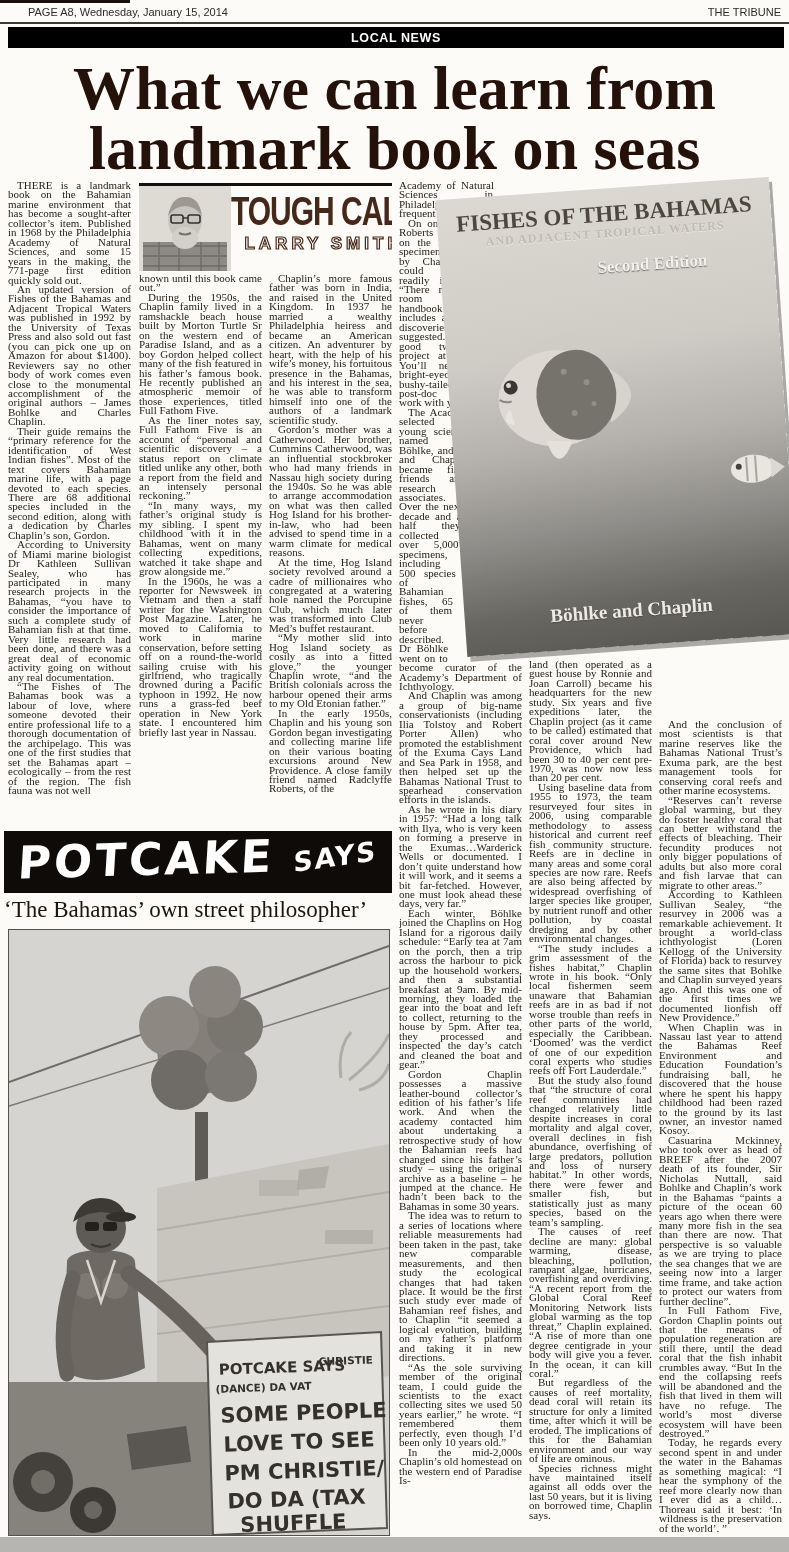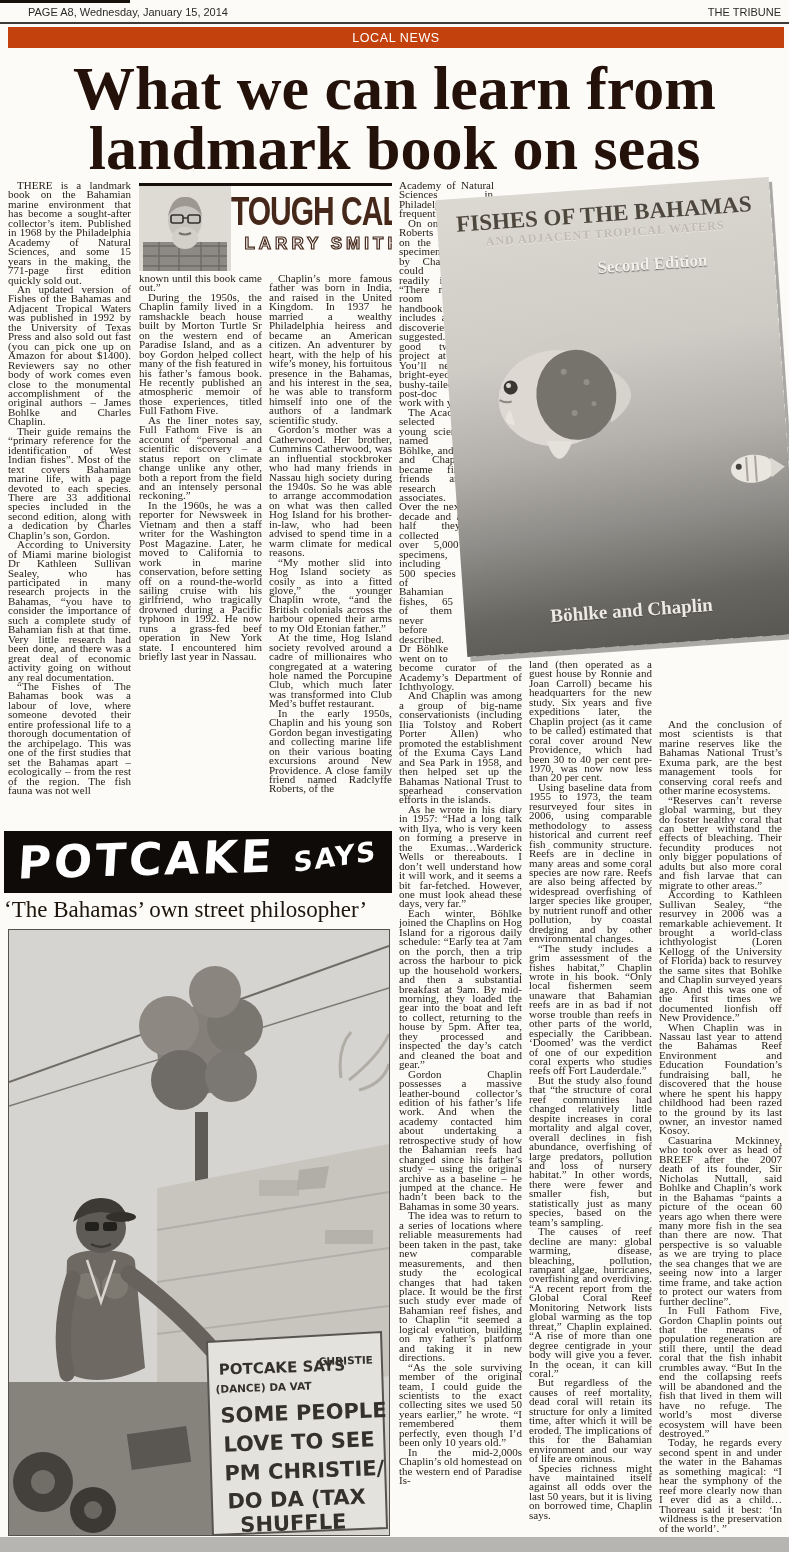--- a/index.html
+++ b/index.html
@@ -3,22 +3,22 @@
 <meta charset="utf-8">
 <style>
   html,body{margin:0;padding:0;background:#e8e6e2;}
   .sheet{position:relative;width:789px;height:1552px;background:#fcfbf8;overflow:hidden;
          font-family:"Liberation Serif","DejaVu Serif",serif;color:#2a2018;}
   
   .smudge{position:absolute;left:0;top:0;width:130px;height:3px;background:#17100b;}
   .meta-row{position:absolute;left:8px;right:8px;top:6px;display:flex;justify-content:space-between;
             font-family:"Liberation Sans",sans-serif;font-size:11px;color:#2c2b29;padding-left:20px;}
   .rule{position:absolute;left:0;right:0;top:22px;height:2px;background:#3e3b37;}
-  .section-bar{position:absolute;left:8px;right:5px;top:27px;height:21px;background:#c2410c;color:#ffffff;
-               font-family:"Liberation Sans",sans-serif;font-weight:normal;font-size:12.5px;letter-spacing:.6px;
+  .section-bar{position:absolute;left:8px;right:5px;top:27px;height:21px;background:#000000;color:#ffffff;
+               font-family:"Liberation Sans",sans-serif;font-weight:bold;font-size:12.5px;letter-spacing:.6px;
                display:flex;align-items:center;justify-content:center;}
   .headline{position:absolute;left:0;right:0;top:50px;margin:8px;text-align:center;
             font-family:"Liberation Serif",serif;font-weight:700;font-size:62px;line-height:60px;color:#24110a;}
   
   .col{position:absolute;width:123px;overflow:hidden;text-align:justify;
        font-size:11px;line-height:9.45px;color:#2a2118;}
   .col p{margin:0;text-indent:9px;}
   .col.cont .plist p:first-child{text-indent:0;}
   .c1{left:8px;top:181px;height:648px;}
   .c2{left:139px;top:274px;height:556px;}
@@ -81,21 +81,21 @@
 
   <h1 class="headline">
     <span>What we can learn from</span><br>
     <span>landmark book on seas</span>
   </h1>
 
   <div class="col c1">
     <div class="plist">
         <p>THERE is a landmark book on the Bahamian marine environment that has become a sought-after collector’s item. Published in 1968 by the Philadelphia Academy of Natural Sciences, and some 15 years in the making, the 771-page first edition quickly sold out.</p>
         <p>An updated version of Fishes of the Bahamas and Adjacent Tropical Waters was published in 1992 by the University of Texas Press and also sold out fast (you can pick one up on Amazon for about $1400). Reviewers say no other body of work comes even close to the monumental accomplishment of the original authors – James Bohlke and Charles Chaplin.</p>
-        <p>Their guide remains the “primary reference for the identification of West Indian fishes”. Most of the text covers Bahamian marine life, with a page devoted to each species. There are 33 additional species included in the second edition, along with a dedication by Charles Chaplin’s son, Gordon.</p>
+        <p>Their guide remains the “primary reference for the identification of West Indian fishes”. Most of the text covers Bahamian marine life, with a page devoted to each species. There are 68 additional species included in the second edition, along with a dedication by Charles Chaplin’s son, Gordon.</p>
         <p>According to University of Miami marine biologist Dr Kathleen Sullivan Sealey, who has participated in many research projects in the Bahamas, “you have to consider the importance of such a complete study of Bahamian fish at that time. Very little research had been done, and there was a great deal of economic activity going on without any real documentation.</p>
         <p>“The Fishes of The Bahamas book was a labour of love, where someone devoted their entire professional life to a thorough documentation of the archipelago. This was one of the first studies that set the Bahamas apart – ecologically – from the rest of the region. The fish fauna was not well</p>
       </div>
   </div>
 
   <div class="tough-call">
     <div class="tc-photo">
       <svg width="92" height="85" viewBox="0 0 92 85">
         <rect width="92" height="85" fill="#dedbd5"></rect>
         <rect x="4" y="56" width="84" height="29" fill="#8d8983"></rect>
@@ -112,42 +112,43 @@
     <div class="tc-logo">
       <div class="tc-title">TOUGH CALL</div>
       <div class="tc-byline">LARRY SMITH</div>
     </div>
   </div>
 
   <div class="col c2 cont">
     <div class="plist">
         <p>known until this book came out.”</p>
         <p>During the 1950s, the Chaplin family lived in a ramshackle beach house built by Morton Turtle Sr on the western end of Paradise Island, and as a boy Gordon helped collect many of the fish featured in his father’s famous book. He recently published an atmospheric memoir of those experiences, titled Full Fathom Five.</p>
-        <p>As the liner notes say, Full Fathom Five is an account of “personal and scientific discovery – a status report on climate change unlike any other, both a report from the field and an intensely personal reckoning.”</p>
+        <p>As the liner notes say, Full Fathom Five is an account of “personal and scientific discovery – a status report on climate titled unlike any other, both a report from the field and an intensely personal reckoning.”</p>
+        <p>“In many ways, my father’s original study is my sibling. I spent my childhood with it in the Bahamas, went on many collecting expeditions, watched it take shape and grow alongside me.”</p>
         <p>In the 1960s, he was a reporter for Newsweek in Vietnam and then a staff writer for the Washington Post Magazine. Later, he moved to California to work in marine conservation, before setting off on a round-the-world sailing cruise with his girlfriend, who tragically drowned during a Pacific typhoon in 1992. He now runs a grass-fed beef operation in New York state. I encountered him briefly last year in Nassau.</p>
       </div>
   </div>
   <div class="col c3">
     <div class="plist">
         <p>Chaplin’s more famous father was born in India, and raised in the United Kingdom. In 1937 he married a wealthy Philadelphia heiress and became an American citizen. An adventurer by heart, with the help of his wife’s money, his fortuitous presence in the Bahamas, and his interest in the sea, he was able to transform himself into one of the authors of a landmark scientific study.</p>
         <p>Gordon’s mother was a Catherwood. Her brother, Cummins Catherwood, was an influential stockbroker who had many friends in Nassau high society during the 1940s. So he was able to arrange accommodation on what was then called Hog Island for his brother-in-law, who had been advised to spend time in a warm climate for medical reasons.</p>
+        <p>At the time, Hog Island society revolved around a cadre of millionaires who congregated at a watering hole named the Porcupine Club, which much later was transformed into Club Med’s buffet restaurant.</p>
         <p>“My mother slid into Hog Island society as cosily as into a fitted glove,” the younger Chaplin wrote, “and the British colonials across the harbour opened their arms to my Old Etonian father.”</p>
-        <p>At the time, Hog Island society revolved around a cadre of millionaires who congregated at a watering hole named the Porcupine Club, which much later was transformed into Club Med’s buffet restaurant.</p>
         <p>In the early 1950s, Chaplin and his young son Gordon began investigating and collecting marine life on their various boating excursions around New Providence. A close family friend named Radclyffe Roberts, of the</p>
       </div>
   </div>
 
   <div class="col c4 cont">
     <div class="book-spacer"></div>
     <div class="plist">
         <p>Academy of Natural Sciences in Philadelphia, was a frequent visitor.</p>
         <p>On one occasion, Roberts remarked on the number of specimens collected by Chaplin that could not be readily identified: “There might be room for a handbook that includes all these discoveries,” he suggested. “A good two-year project at least. You’ll need a bright-eyed, bushy-tailed post-doc to work with you.”</p>
         <p>The Academy selected a young scientist named Jim Böhlke, and he and Chaplin became firm friends and research associates. Over the next decade and a half they collected over 5,000 specimens, including 500 species of Bahamian fishes, 65 of them never before described. Dr Böhlke went on to become curator of the Academy’s Department of Ichthyology.</p>
         <p>And Chaplin was among a group of big-name conservationists (including Ilia Tolstoy and Robert Porter Allen) who promoted the establishment of the Exuma Cays Land and Sea Park in 1958, and then helped set up the Bahamas National Trust to spearhead conservation efforts in the islands.</p>
-        <p>As he wrote in his diary in 1957: “Had a long talk with Ilya, who is very keen on forming a preserve in the Exumas…Warderick Wells or thereabouts. I don’t well understand how it will work, and it seems a bit far-fetched. However, one must look ahead these days, very far.”</p>
+        <p>As he wrote in his diary in 1957: “Had a long talk with Ilya, who is very keen on forming a preserve in the Exumas…Warderick Wells or documented. I don’t quite understand how it will work, and it seems a bit far-fetched. However, one must look ahead these days, very far.”</p>
         <p>Each winter, Böhlke joined the Chaplins on Hog Island for a rigorous daily schedule: “Early tea at 7am on the porch, then a trip across the harbour to pick up the household workers, and then a substantial breakfast at 9am. By mid-morning, they loaded the gear into the boat and left to collect, returning to the house by 5pm. After tea, they processed and inspected the day’s catch and cleaned the boat and gear.”</p>
         <p>Gordon Chaplin possesses a massive leather-bound collector’s edition of his father’s life work. And when the academy contacted him about undertaking a retrospective study of how the Bahamian reefs had changed since his father’s study – using the original archive as a baseline – he jumped at the chance. He hadn’t been back to the Bahamas in some 30 years.</p>
         <p>The idea was to return to a series of locations where reliable measurements had been taken in the past, take new comparable measurements, and then study the ecological changes that had taken place. It would be the first such study ever made of Bahamian reef fishes, and to Chaplin “it seemed a logical evolution, building on my father’s platform and taking it in new directions.</p>
         <p>“As the sole surviving member of the original team, I could guide the scientists to the exact collecting sites we used 50 years earlier,” he wrote. “I remembered them perfectly, even though I’d been only 10 years old.”</p>
         <p>In the mid-2,000s Chaplin’s old homestead on the western end of Paradise Is-</p>
       </div>
   </div>
 
   <div class="book">
     <div class="book-title">FISHES OF THE BAHAMAS</div>

